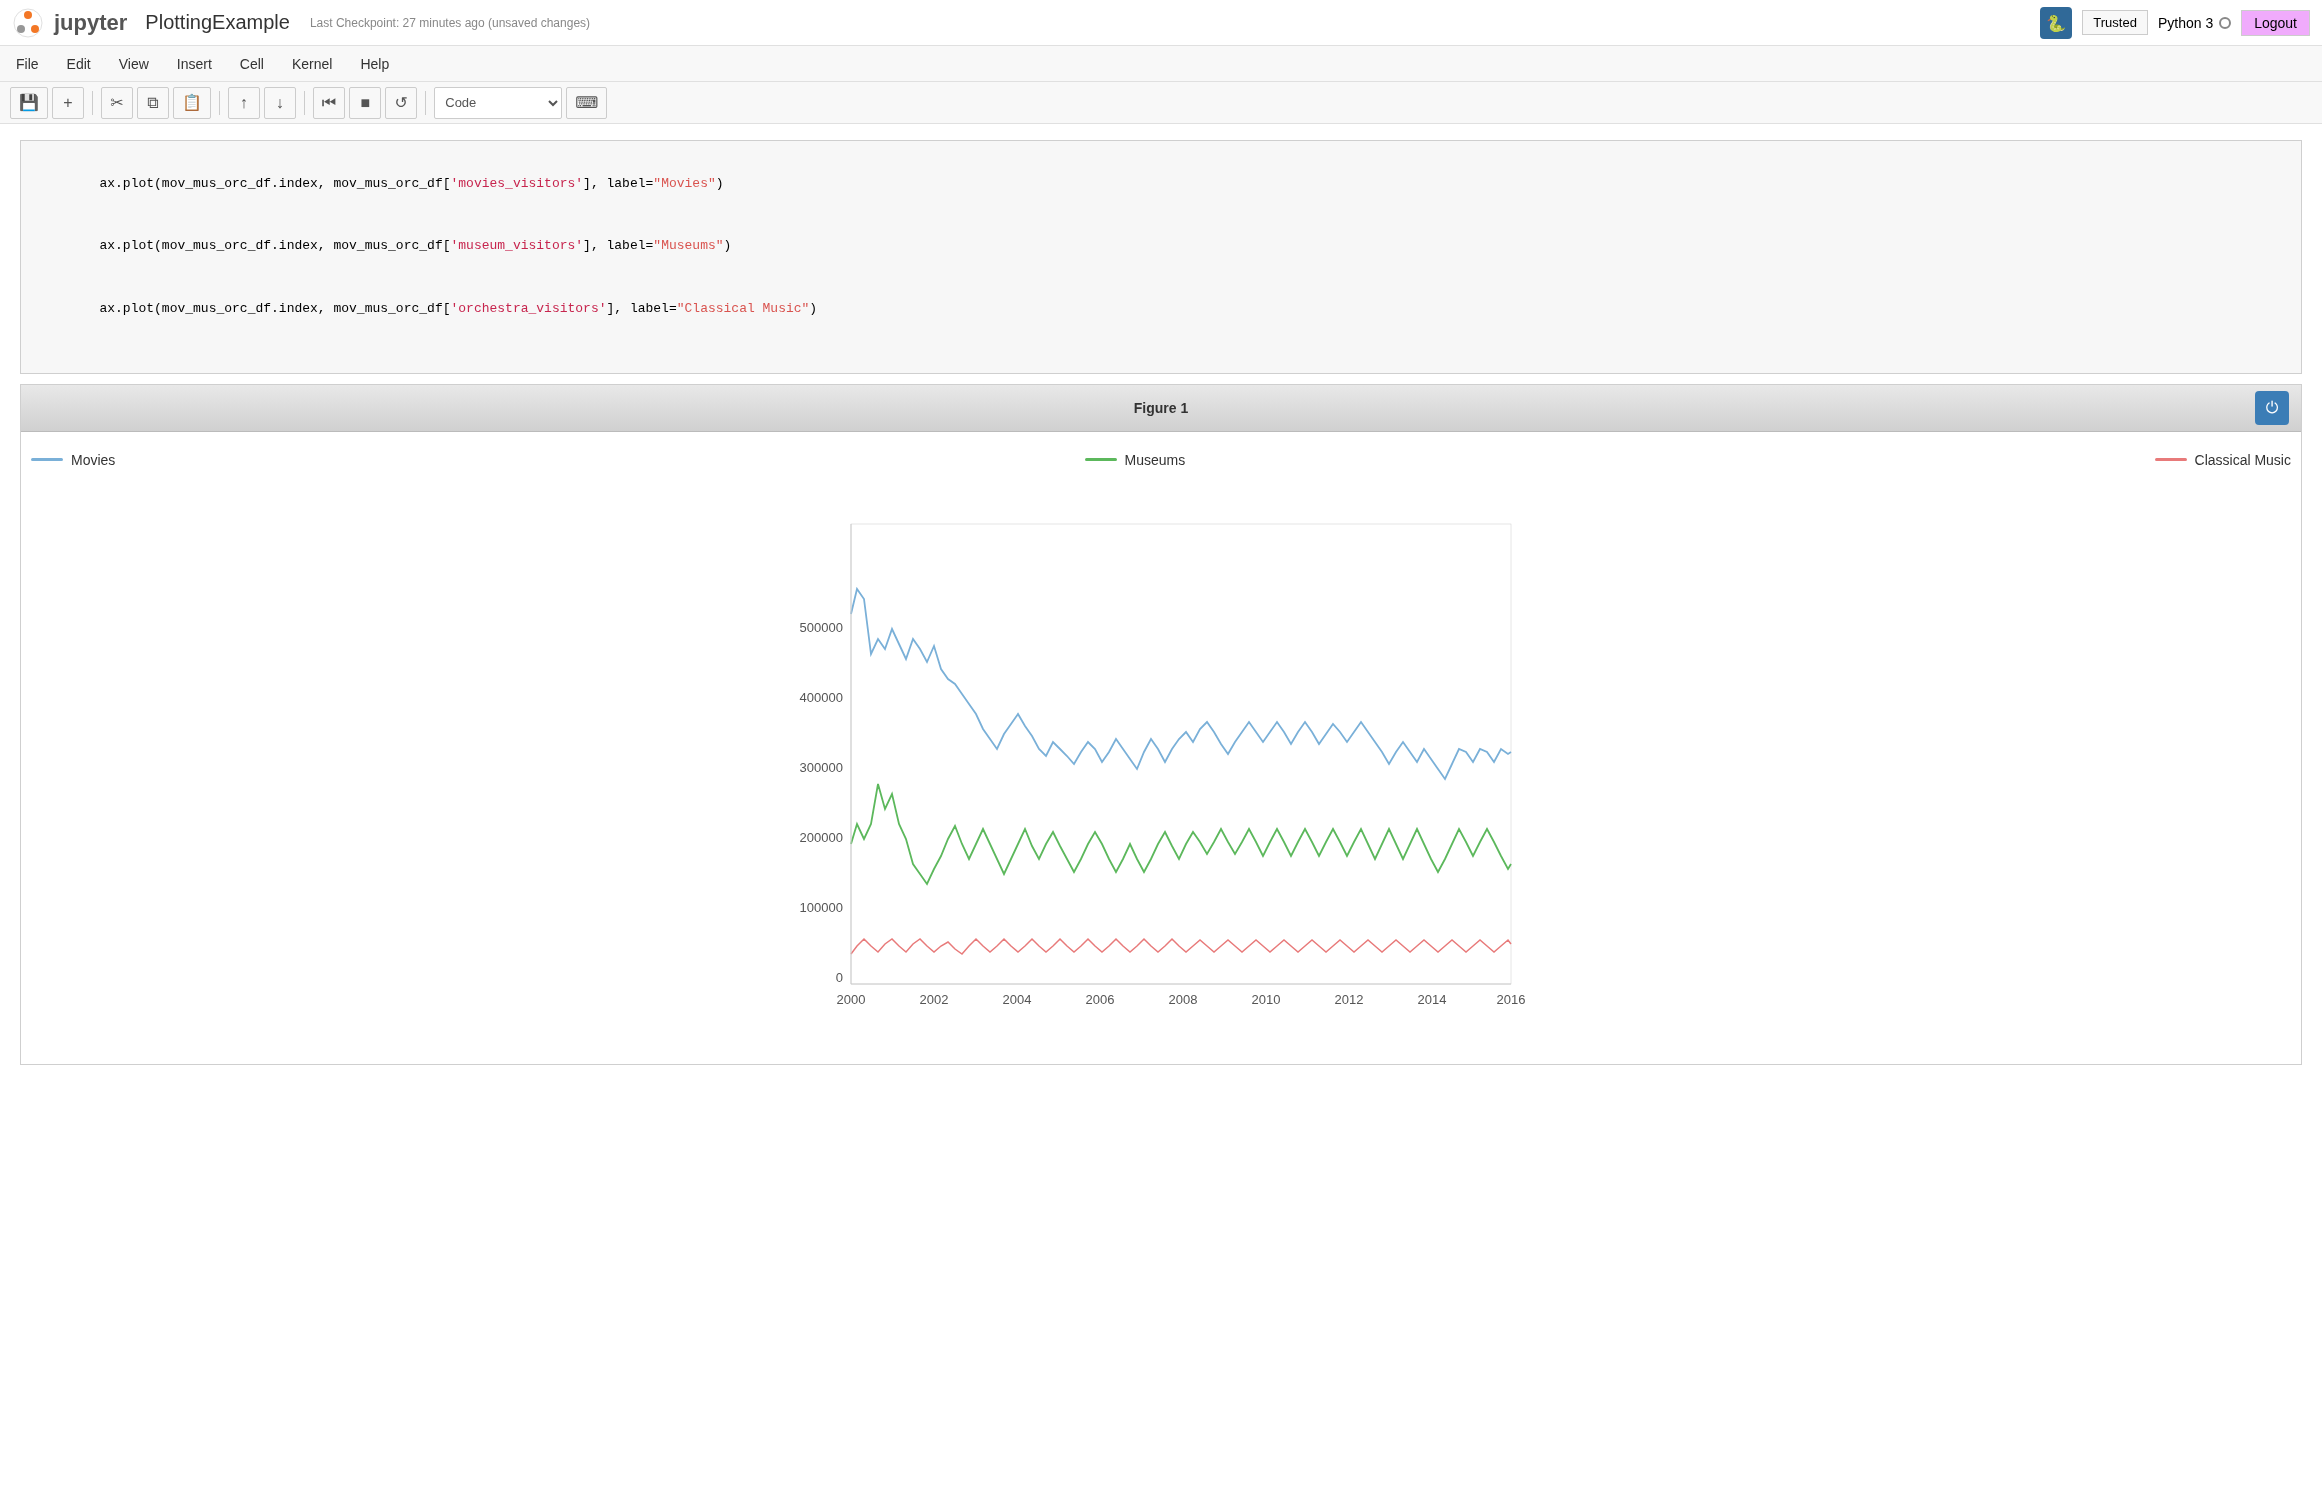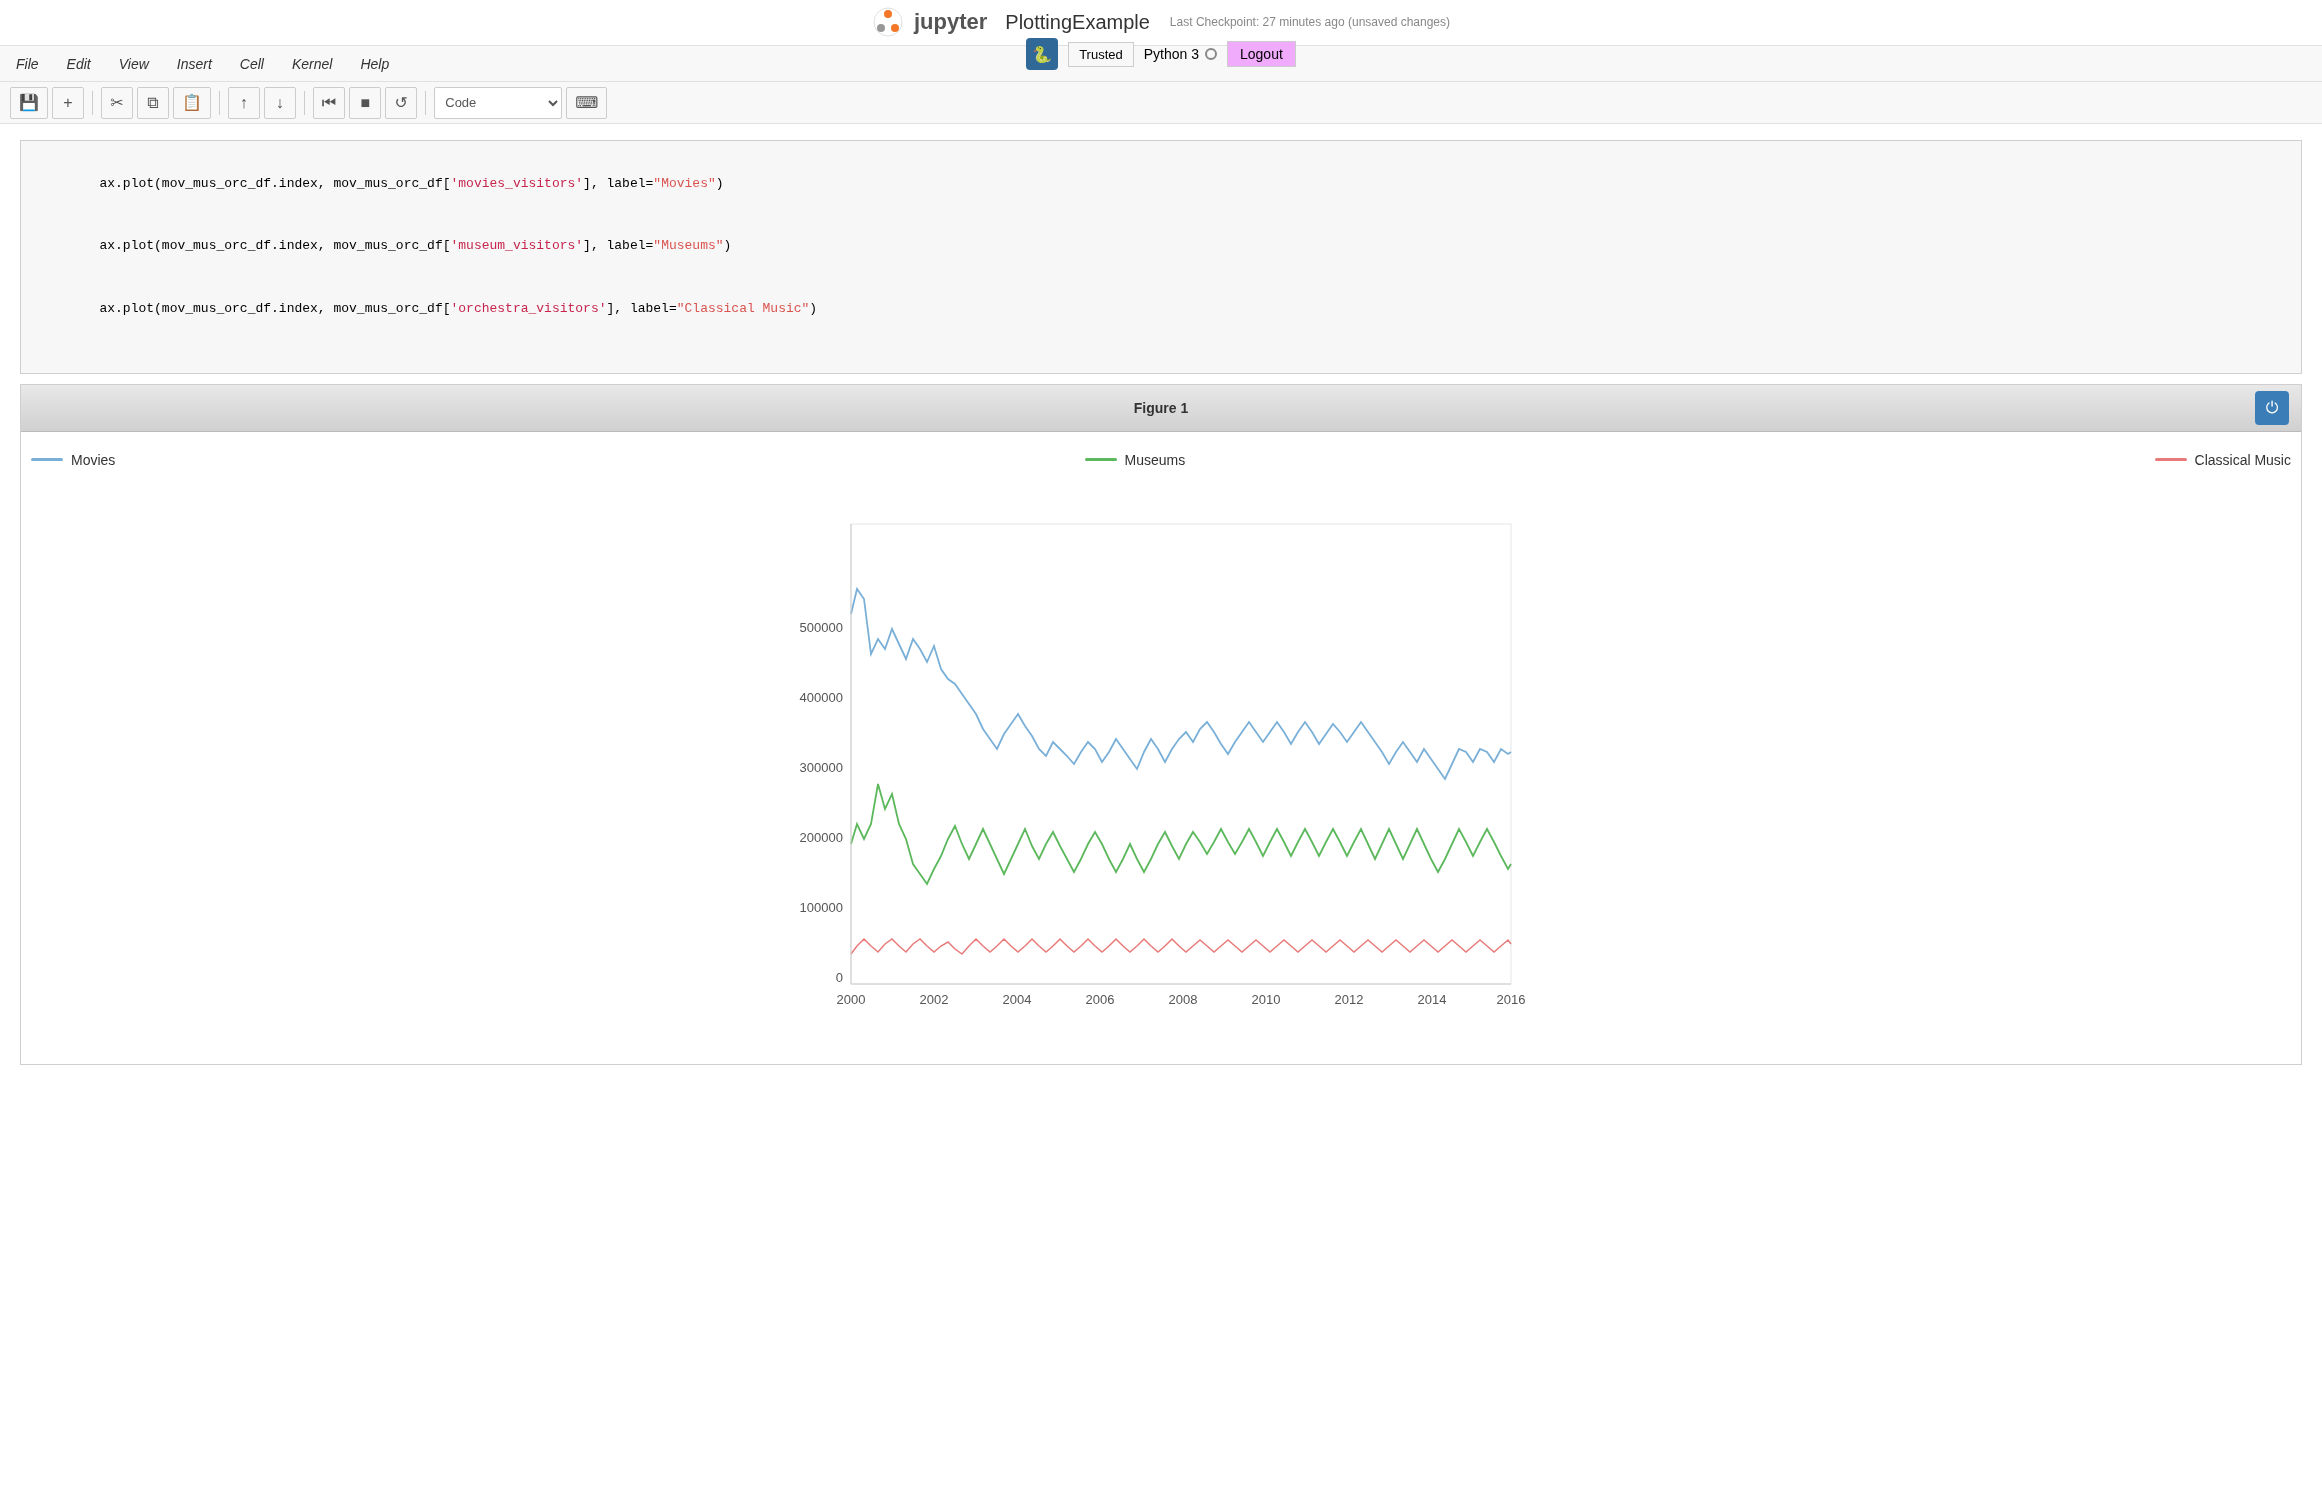--- a/index.html
+++ b/index.html
@@ -3,36 +3,35 @@
   <meta charset="utf-8">
   <style>
     * { box-sizing: border-box; margin: 0; padding: 0; }
     body { font-family: Arial, sans-serif; background: #fff; font-size: 14px; }
 
     
     #topbar {
       display: flex; align-items: center; justify-content: space-between;
       padding: 6px 12px; border-bottom: 1px solid #e0e0e0; background: #fff;
       height: 46px;
-      flex-direction: column;
     }
     #topbar-left { display: flex; align-items: center; gap: 10px; }
     #jupyter-logo { display: flex; align-items: center; gap: 6px; }
     #topbar-right { display: flex; align-items: center; gap: 10px; }
     #python-icon { width: 32px; height: 32px; background: #306998; border-radius: 4px; display: flex; align-items: center; justify-content: center; color: #ffd43b; font-weight: bold; font-size: 14px; }
     #trusted-btn { border: 1px solid #ccc; padding: 4px 10px; background: #f8f8f8; font-size: 13px; cursor: pointer; }
     .kernel-circle { width: 12px; height: 12px; border-radius: 50%; border: 2px solid #888; }
 
     
     #menubar {
       display: flex; align-items: center; padding: 2px 12px;
       border-bottom: 1px solid #e0e0e0; background: #f8f8f8;
       height: 36px; gap: 20px;
     }
-    .menu-item { font-size: 14px; color: #333; cursor: pointer; padding: 2px 4px; font-style: italic; }
+    .menu-item { font-size: 14px; color: #333; cursor: pointer; padding: 2px 4px; }
 
     
     #toolbar {
       display: flex; align-items: center; padding: 4px 10px;
       border-bottom: 1px solid #e0e0e0; background: #f8f8f8;
       height: 42px; gap: 4px;
     }
     .tb-btn {
       border: 1px solid #ccc; background: #f8f8f8; padding: 4px 8px;
       cursor: pointer; border-radius: 2px; font-size: 16px; color: #555;

